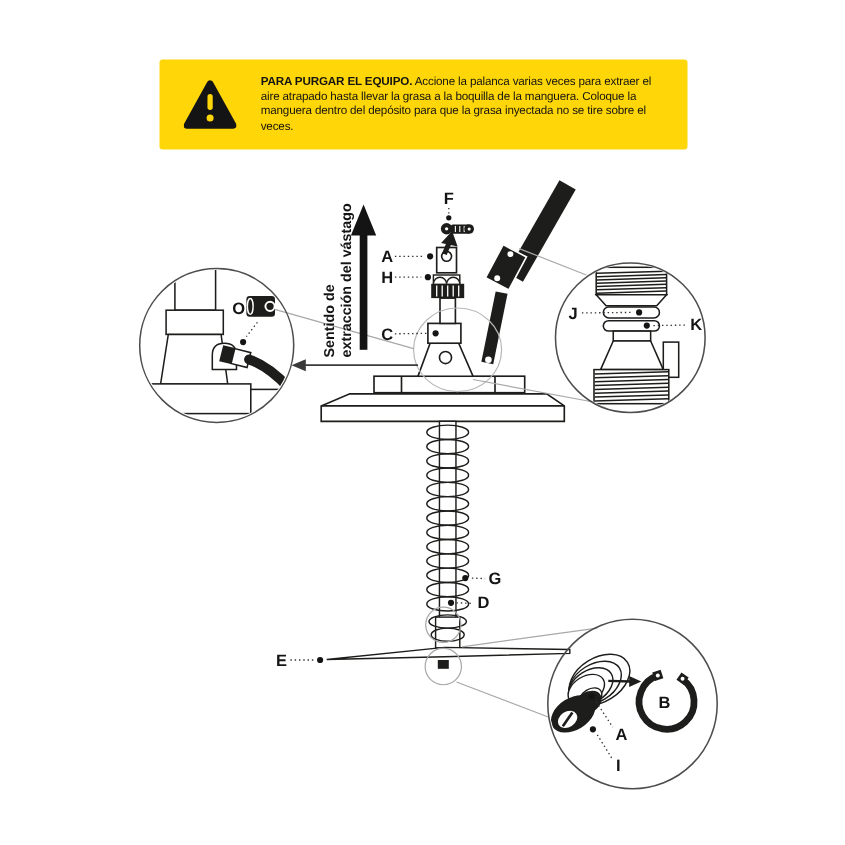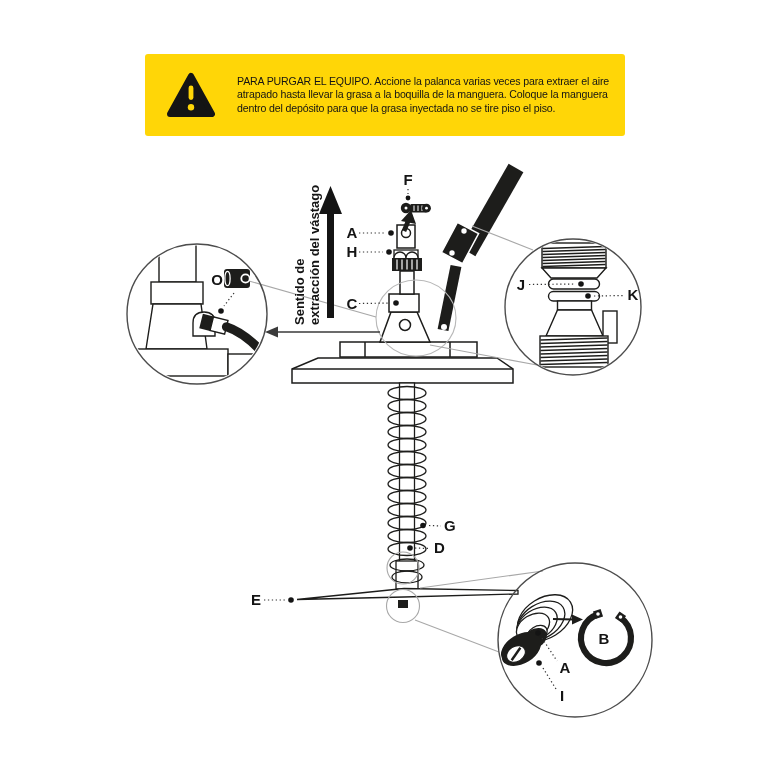--- a/index.html
+++ b/index.html
@@ -6,21 +6,21 @@
   body{width:768px;height:768px;overflow:hidden;font-family:"Liberation Sans",sans-serif;}
   .page{position:relative;width:768px;height:768px;background:#fff;}
 
   .warning-banner{
     position:absolute;left:145px;top:54px;width:480px;height:82px;
     background:#FFD607;border-radius:3px;display:flex;align-items:center;
   }
   .warning-icon-wrap{flex:0 0 92px;display:flex;justify-content:center;align-items:center;}
   .warning-text{flex:1;padding-right:14px;color:#141414;font-size:10.6px;
     line-height:13.5px;letter-spacing:-0.15px;}
-  .warning-text b{font-weight:400;margin-top:43px;}
+  .warning-text b{font-weight:700;margin-top:43px;}
 
   .diagram-svg{position:absolute;left:0;top:0;}
 
   text.part-label{font-family:"Liberation Sans",sans-serif;font-weight:700;
     font-size:15px;fill:#141414;}
   text.dir-label{font-family:"Liberation Sans",sans-serif;font-weight:700;
     font-size:13px;fill:#141414;}
 </style>
 </head>
 <body>
@@ -30,21 +30,21 @@
   <div class="warning-banner">
     <div class="warning-icon-wrap">
       <svg width="48" height="46" viewBox="0 0 48 46">
         <polygon points="24,4 45,42 3,42" fill="#141414" stroke="#141414" stroke-width="6" stroke-linejoin="round"></polygon>
         <rect x="21.6" y="13.5" width="4.8" height="14.5" rx="2.4" fill="#FFD607"></rect>
         <circle cx="24" cy="35.2" r="3.2" fill="#FFD607"></circle>
       </svg>
     </div>
     <div class="warning-text">
       <b>PARA PURGAR EL EQUIPO.</b>
-      <span>Accione la palanca varias veces para extraer el aire atrapado hasta llevar la grasa a la boquilla de la manguera. Coloque la manguera dentro del depósito para que la grasa inyectada no se tire piso el piso.</span>
+      <span>Accione la palanca varias veces para extraer el aire atrapado hasta llevar la grasa a la boquilla de la manguera. Coloque la manguera dentro del depósito para que la grasa inyectada no se tire sobre el veces.</span>
     </div>
   </div>
 
   <svg class="diagram-svg" width="768" height="768" viewBox="0 0 768 768">
     <defs>
       <clipPath id="clipL">
           <circle cx="197" cy="314" r="68.5"></circle>
         </clipPath>
       <clipPath id="clipR">
           <circle cx="573" cy="307" r="67"></circle>

